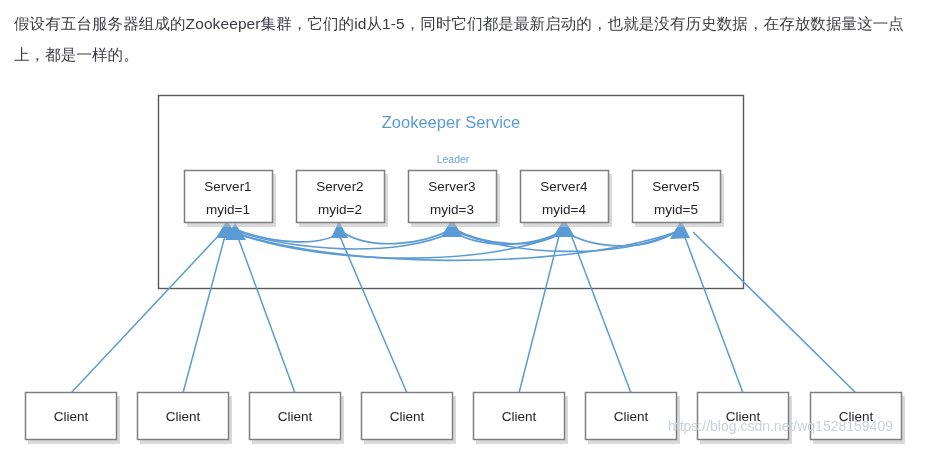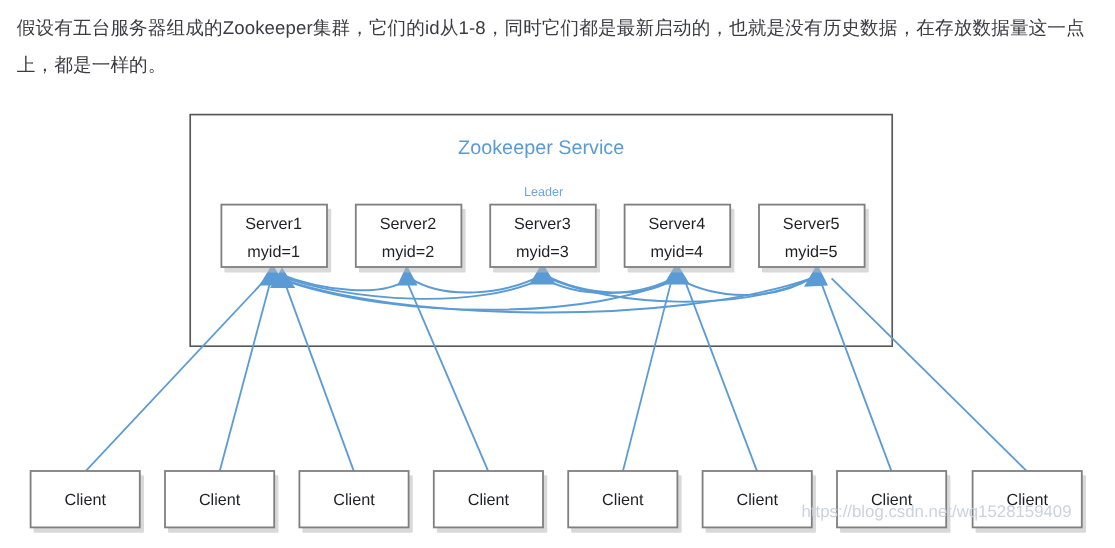--- a/index.html
+++ b/index.html
@@ -91,21 +91,21 @@
     font-size: 14px;
     color: #c9d3e0;
     font-family: "Liberation Sans", "DejaVu Sans", sans-serif;
     white-space: nowrap;
     pointer-events: none;
   }
 </style>
 </head>
 <body>
 
-<div id="intro-text">假设有五台服务器组成的Zookeeper集群，它们的id从1-8，同时它们都是最新启动的，也就是没有历史数据，在存放数据量这一点上，都是一样的。</div>
+<div id="intro-text">假设有五台服务器组成的Zookeeper集群，它们的id从1-5，同时它们都是最新启动的，也就是没有历史数据，在存放数据量这一点上，都是一样的。</div>
 
 <div id="diagram-wrap">
   <svg width="929" height="377" viewBox="0 0 929 377" xmlns="http://www.w3.org/2000/svg">
 
     <rect class="zk-outer-rect" x="158.5" y="15.5" width="585" height="193"></rect>
 
     <text class="zk-title" x="451" y="48">Zookeeper Service</text>
 
     <text class="leader-label" x="453" y="83">Leader</text>
 

